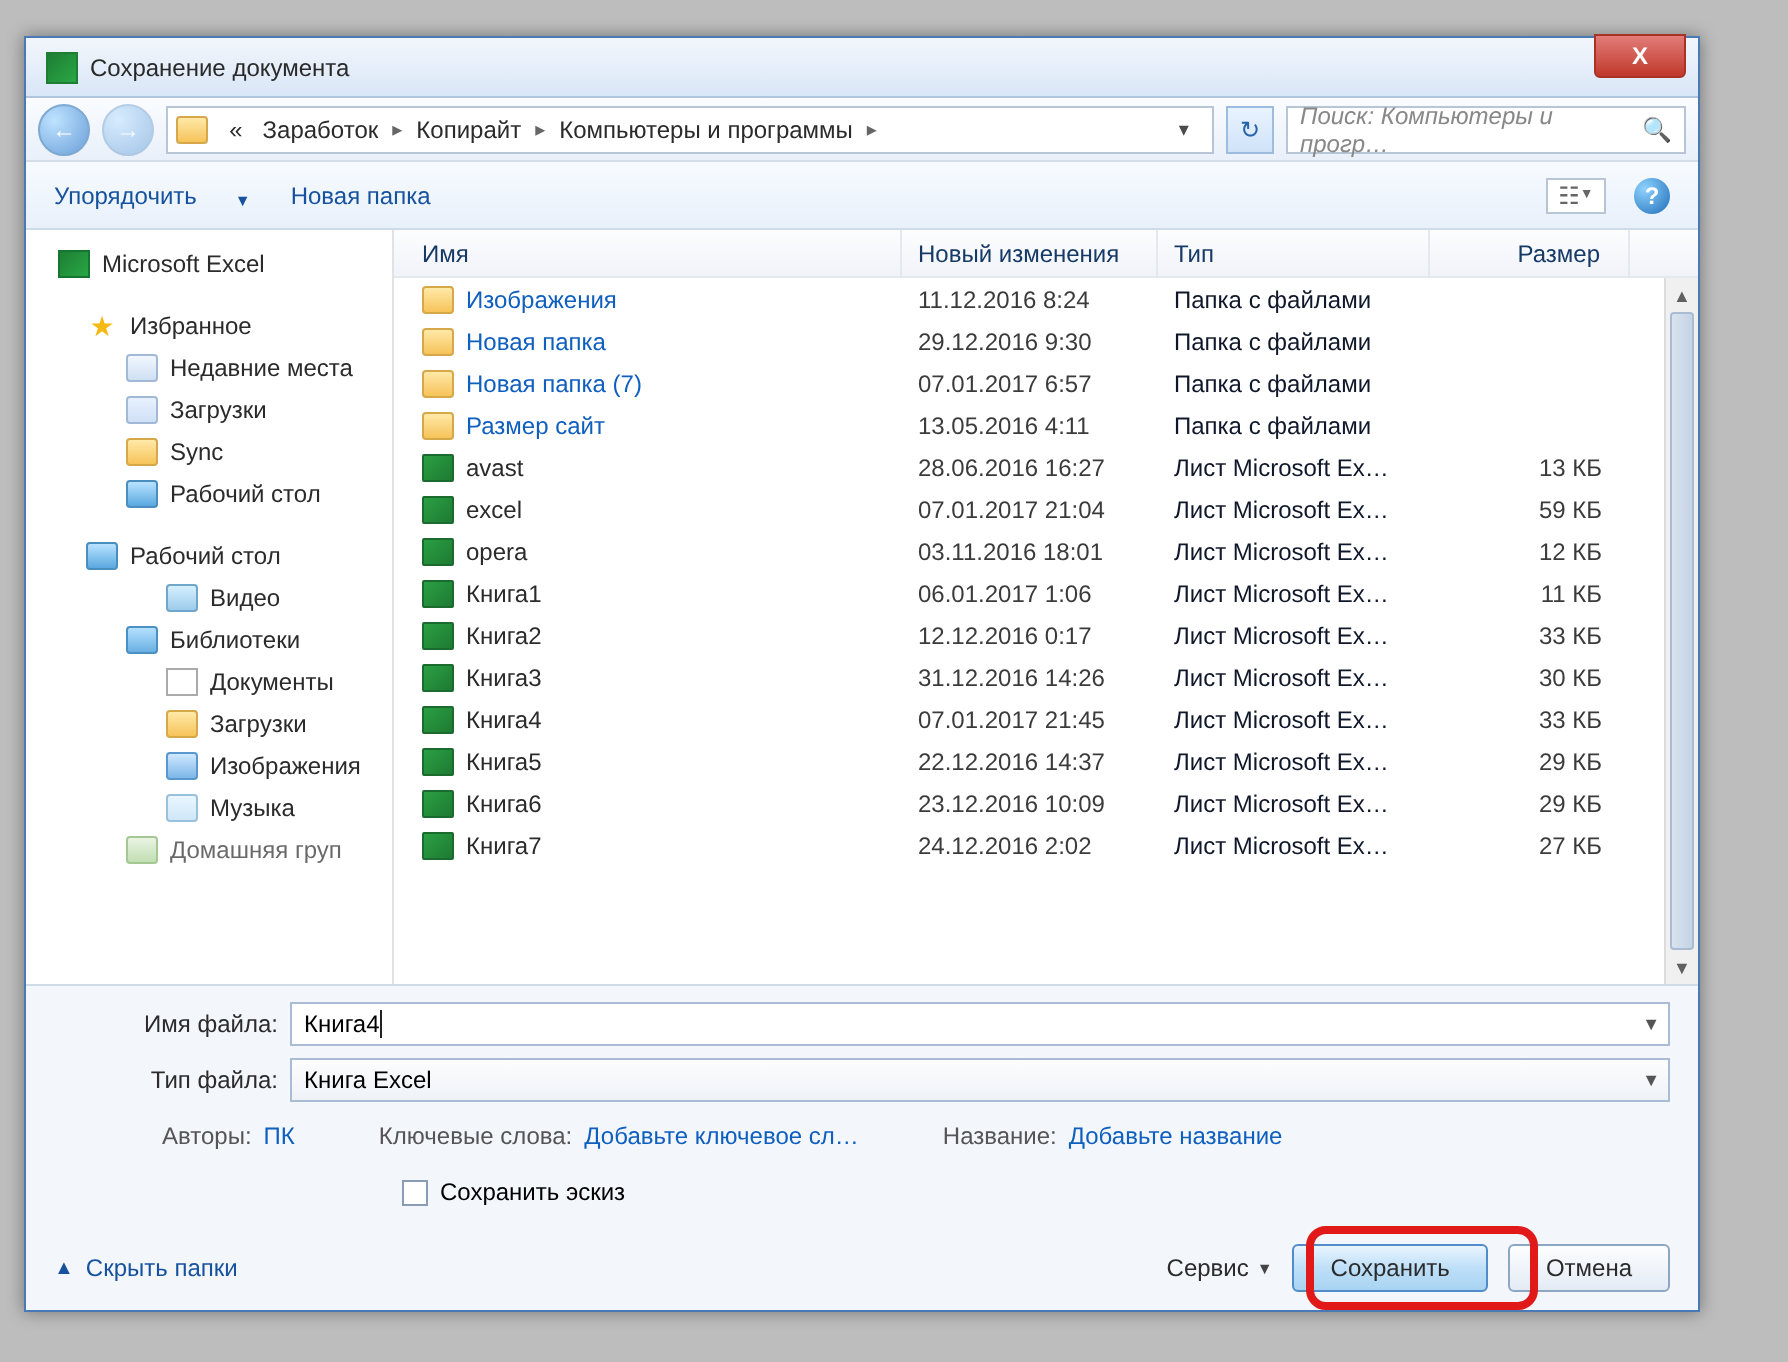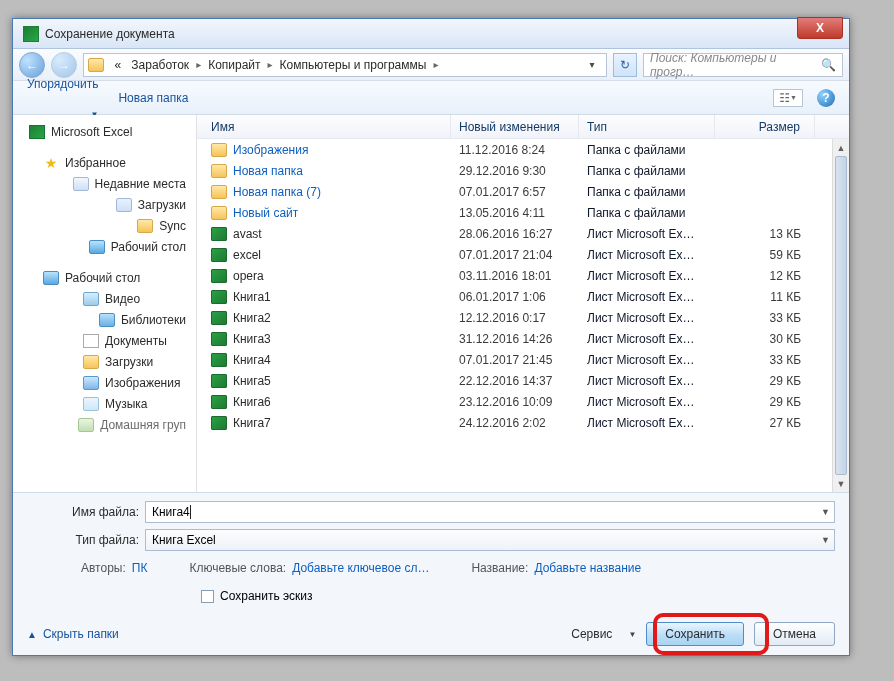--- a/index.html
+++ b/index.html
@@ -13,30 +13,30 @@
 .nav-btn { width: 26px; height: 26px; border-radius: 50%; background: radial-gradient(circle at 30% 30%, #bfe2ff, #6aa0d8); border: 1px solid #7ea9d2; display: flex; align-items: center; justify-content: center; color: #fff; font-size: 13px; }
 .crumb-box { flex: 1; height: 24px; border: 1px solid #b8c5d6; background: #fff; display: flex; align-items: center; padding: 0 .3em; gap: 4px; }
 .crumb-box .folder-mini { width: 16px; height: 14px; background: linear-gradient(#ffe9a8,#f6c35a); border: 1px solid #d6a84a; border-radius: 2px; margin-right: 4px; }
 .crumb { color: #2b2b2b; padding: 0 3px; }
 .crumb-sep { color: #666; font-size: 10px; }
 .crumb-drop { color: #4b4b4b; font-size: 10px; margin-left: auto; padding: 0 8px; }
 .refresh-btn { width: 24px; height: 24px; border: 1px solid #9dbde0; background: linear-gradient(#eaf3ff,#cfe3f8); color: #2663a9; display: flex; align-items: center; justify-content: center; font-size: 12px; }
 .search-box { width: 200px; height: 24px; border: 1px solid #b8c5d6; background: #fff; display: flex; align-items: center; padding: 0 6px; color: #888; font-style: italic; position: relative; gap: 43px; }
 .search-box .mag { margin-left: auto; color: #5a8ac2; font-style: normal; }
 .toolbar { height: 34px; background: linear-gradient(#f7fbff,#e8f0fa); border-bottom: 1px solid #d0dbe8; display: flex; align-items: center; padding: 0 14px; gap: 20px; }
-.toolbar .tb-item { color: #17529e; display: flex; align-items: flex-end; gap: 19px; flex-direction: column; }
+.toolbar .tb-item { color: #17529e; display: flex; align-items: flex-end; gap: 19px; }
 .toolbar .tb-drop { font-size: 8px; color: #17529e; }
 .toolbar-right { margin-left: auto; display: flex; align-items: center; gap: 14px; }
 .tb-icons { width: 30px; height: 18px; border: 1px solid #b8c5d6; background: #fff; display: flex; align-items: center; justify-content: center; font-size: 10px; color: #666; }
 .help-icon { width: 18px; height: 18px; border-radius: 50%; background: radial-gradient(circle at 30% 30%,#8fd2ff,#1e6db7); color: #fff; display: flex; align-items: center; justify-content: center; font-size: 11px; font-weight: bold; }
 .body { flex: 1; display: flex; overflow: hidden; border-bottom: 1px solid #d0dbe8; }
 .sidebar { width: 184px; background: #fff; border-right: 1px solid #e2e2e2; padding: 6px 0; overflow: hidden; }
 .sb-item { display: flex; align-items: center; gap: 6px; padding: 2px 10px 2px 0; height: 21px; color: #2b2b2b; white-space: nowrap; }
 .sb-item.lvl1 { padding-left: 30px; }
-.sb-item.lvl2 { padding-left: 50px; justify-content: flex-end; }
+.sb-item.lvl2 { padding-left: 50px; }
 .sb-item.lvl3 { padding-left: 70px; }
 .sb-item.root { padding-left: 16px; font-weight: normal; }
 .sb-spacer { height: 10px; }
 .sb-icon { width: 16px; height: 14px; flex-shrink: 0; }
 .icon-excel { background: linear-gradient(135deg,#1e7e34,#28a745); border: 1px solid #167530; }
 .icon-star { color: #f5b914; font-size: 14px; line-height: 14px; width: 16px; text-align: center; }
 .icon-folder { background: linear-gradient(#ffe9a8,#f6c35a); border: 1px solid #d6a84a; border-radius: 2px; }
 .icon-folder-blue { background: linear-gradient(#cfe8ff,#7db7e8); border: 1px solid #5a97cf; border-radius: 2px; }
 .icon-desktop { background: linear-gradient(#b9e3ff,#5aa8e0); border: 1px solid #4a8ec0; border-radius: 2px; }
 .icon-lib { background: linear-gradient(#b4e1ff,#6ab0e2); border: 1px solid #4a90c2; border-radius: 2px; }
@@ -73,21 +73,21 @@
 .meta-row { display: flex; align-items: center; gap: 6px; padding-left: 54px; margin-top: 4px; }
 .meta-item { display: flex; align-items: center; gap: 6px; margin-right: 36px; }
 .meta-label { color: #555; }
 .meta-link { color: #0f5fbf; }
 .thumb-row { display: flex; align-items: center; gap: 6px; padding-left: 174px; margin-top: 8px; }
 .checkbox { width: 13px; height: 13px; border: 1px solid #8a9cb5; background: #fff; }
 .footer { height: 42px; display: flex; align-items: center; padding: 0 14px; background: #f3f7fc; }
 .hide-folders { display: flex; align-items: center; gap: 6px; color: #17529e; }
 .hide-folders .chev { color: #17529e; font-size: 10px; }
 .footer-right { margin-left: auto; display: flex; align-items: center; gap: 10px; }
-.service { display: flex; align-items: center; gap: 16px; color: #2b2b2b; }
+.service { display: flex; align-items: center; gap: 4px; color: #2b2b2b; }
 .service .drop { font-size: 8px; color: #444; }
 .btn { height: 24px; padding: 0 18px; border: 1px solid #8fa6c2; background: linear-gradient(#fdfeff,#e3ebf5); color: #2b2b2b; display: flex; align-items: center; border-radius: 3px; }
 .btn.primary { background: linear-gradient(#eaf5ff,#bedff8,#a8d4f2); border-color: #4f8cc9; }
 .save-highlight { position: absolute; border: 4px solid #e11919; border-radius: 10px; pointer-events: none; }
 .scrollbar-v { width: 17px; background: #f0f0f0; border-left: 1px solid #dcdcdc; display: flex; flex-direction: column; }
 .sb-arrow { height: 17px; display: flex; align-items: center; justify-content: center; font-size: 9px; color: #606060; }
 .sb-thumb { flex: 1; margin: 0 2px; background: linear-gradient(90deg,#d9e3ef,#c5d3e4); border: 1px solid #a9bcd4; border-radius: 2px; }
 .list-container { flex: 1; display: flex; overflow: hidden; }
 </style>
 </head>
@@ -243,21 +243,21 @@
                 <div class="fico fico-folder"></div>
                 <span class="fname ">Новая папка (7)</span>
               </div>
               <div class="c-date">07.01.2017 6:57</div>
               <div class="c-type">Папка с файлами</div>
               <div class="c-size"></div>
             </div>
             <div class="row">
               <div class="c-name">
                 <div class="fico fico-folder"></div>
-                <span class="fname ">Новый сайт</span>
+                <span class="fname ">Размер сайт</span>
               </div>
               <div class="c-date">13.05.2016 4:11</div>
               <div class="c-type">Папка с файлами</div>
               <div class="c-size"></div>
             </div>
             <div class="row">
               <div class="c-name">
                 <div class="fico fico-xls"></div>
                 <span class="fname reg">avast</span>
               </div>

